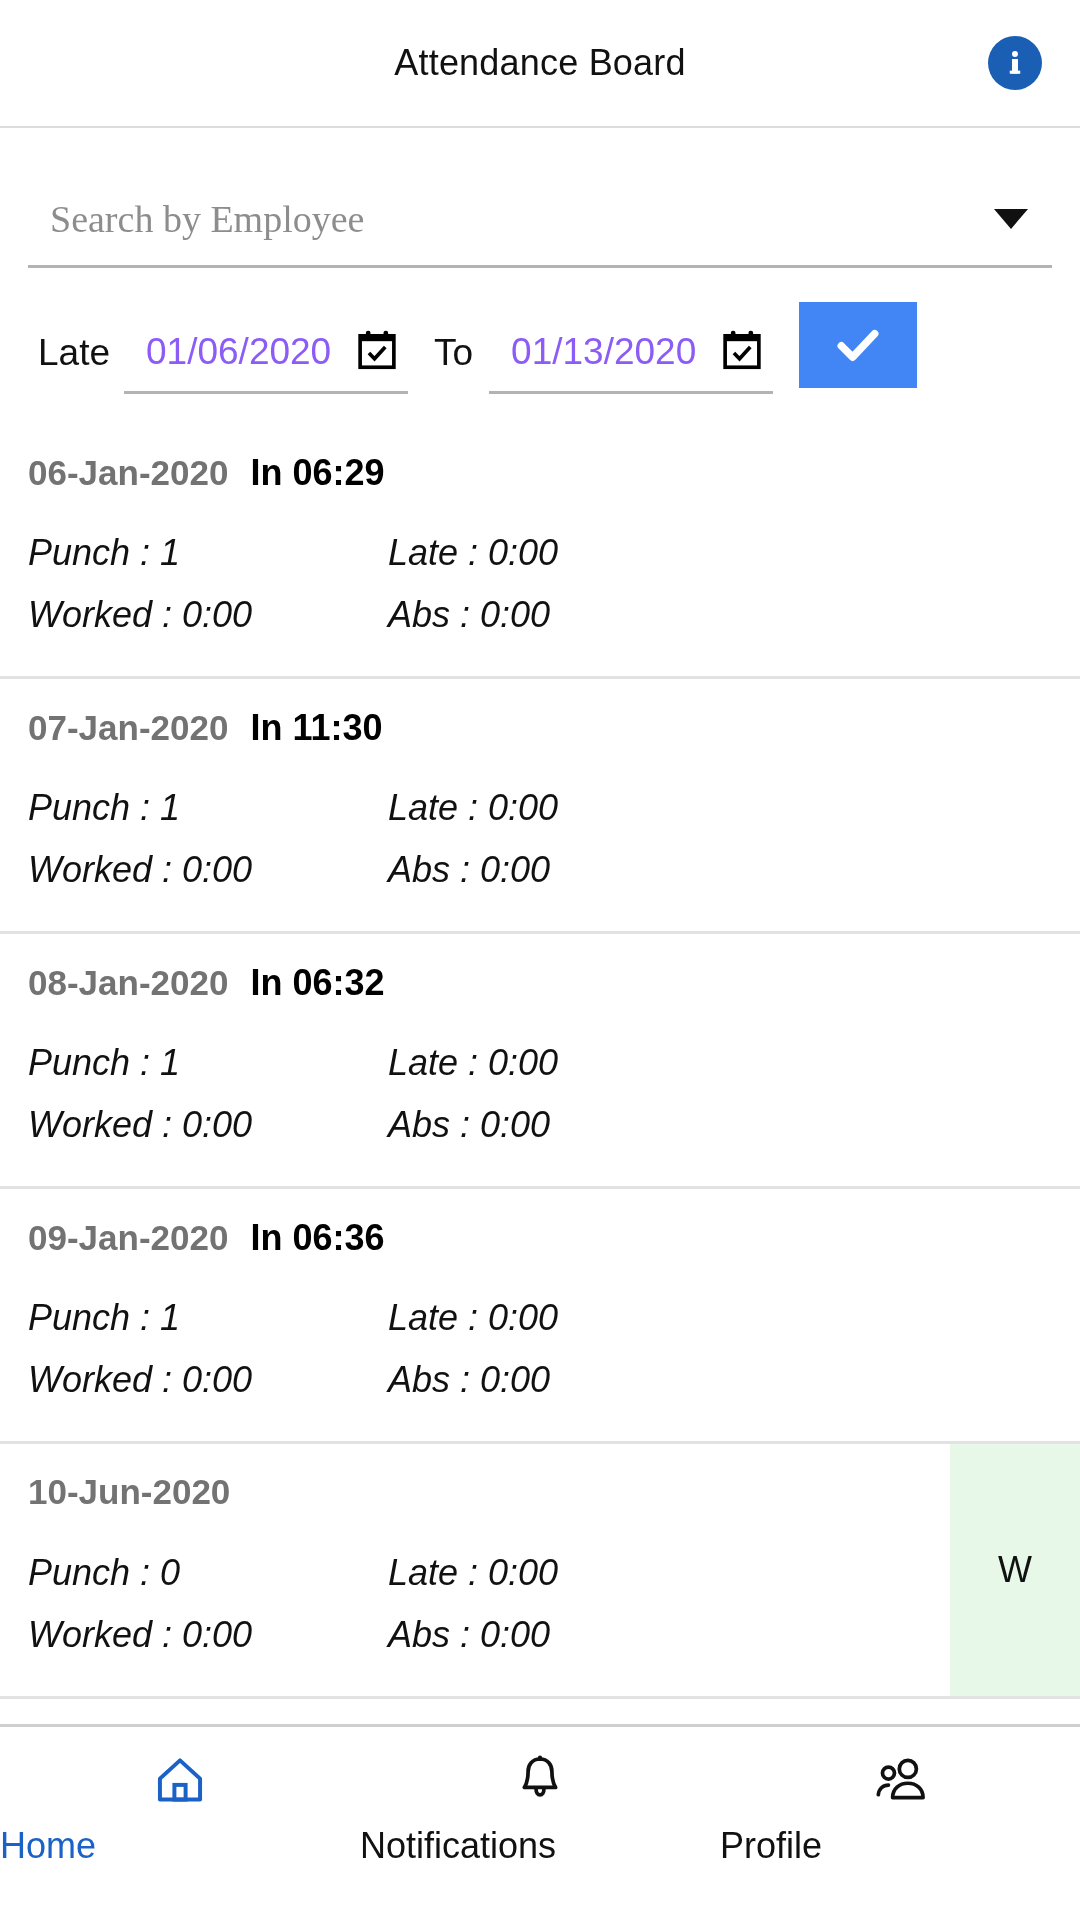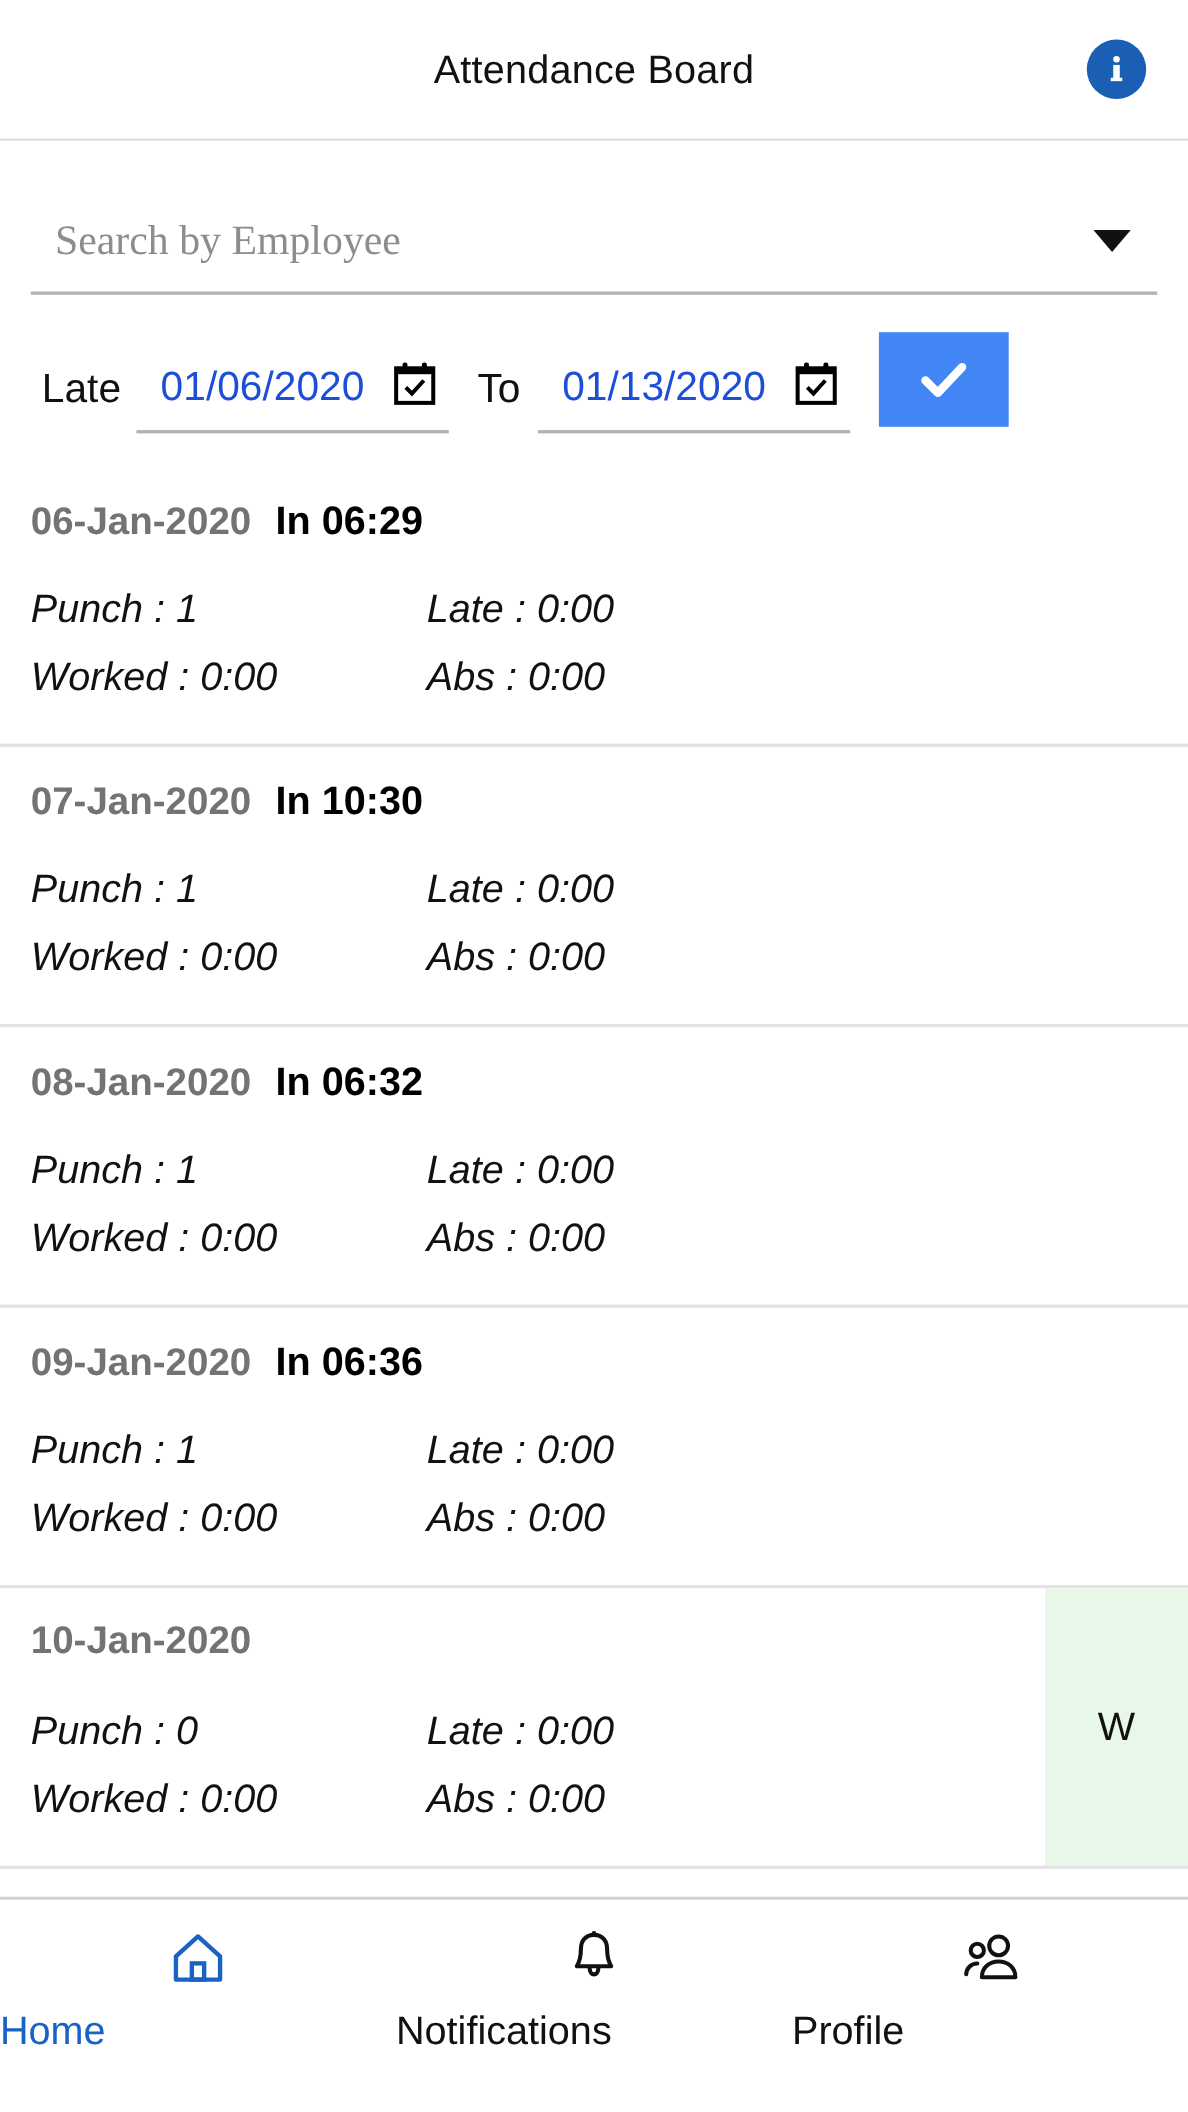--- a/index.html
+++ b/index.html
@@ -102,21 +102,21 @@
     align-items: center;
     justify-content: space-between;
     border-bottom: 3px solid #b3b3b3;
     padding: 0 8px 14px 22px;
     min-width: 284px;
   }
   .date-field.from { margin-left: 14px; width: 284px; }
   .date-field.to   { margin-left: 16px; width: 284px; }
   .date-value {
     font-size: 37px;
-    color: #1d4ed8;
+    color: #8b5cf6;
     white-space: nowrap;
   }
   .cal-icon { margin-left: 22px; display: block; }
 
   .submit-btn {
     margin-left: 26px;
     width: 118px;
     height: 86px;
     background: #4285f4;
     display: flex;
@@ -291,21 +291,21 @@
         <div class="stat-line">
           <span class="stat col1">Worked : 0:00</span>
           <span class="stat col2">Abs : 0:00</span>
         </div>
       </div>
     </div>
 
     <div class="record">
       <div class="record-head">
         <span class="record-date">07-Jan-2020</span>
-        <span class="record-in"><span>In</span> <span>10:30</span></span>
+        <span class="record-in"><span>In</span> <span>11:30</span></span>
       </div>
       <div class="record-stats">
         <div class="stat-line">
           <span class="stat col1">Punch : 1</span>
           <span class="stat col2">Late : 0:00</span>
         </div>
         <div class="stat-line">
           <span class="stat col1">Worked : 0:00</span>
           <span class="stat col2">Abs : 0:00</span>
         </div>
@@ -341,21 +341,21 @@
         </div>
         <div class="stat-line">
           <span class="stat col1">Worked : 0:00</span>
           <span class="stat col2">Abs : 0:00</span>
         </div>
       </div>
     </div>
 
     <div class="record">
       <div class="record-head">
-        <span class="record-date">10-Jan-2020</span>
+        <span class="record-date">10-Jun-2020</span>
       </div>
       <div class="record-stats">
         <div class="stat-line">
           <span class="stat col1">Punch : 0</span>
           <span class="stat col2">Late : 0:00</span>
         </div>
         <div class="stat-line">
           <span class="stat col1">Worked : 0:00</span>
           <span class="stat col2">Abs : 0:00</span>
         </div>

